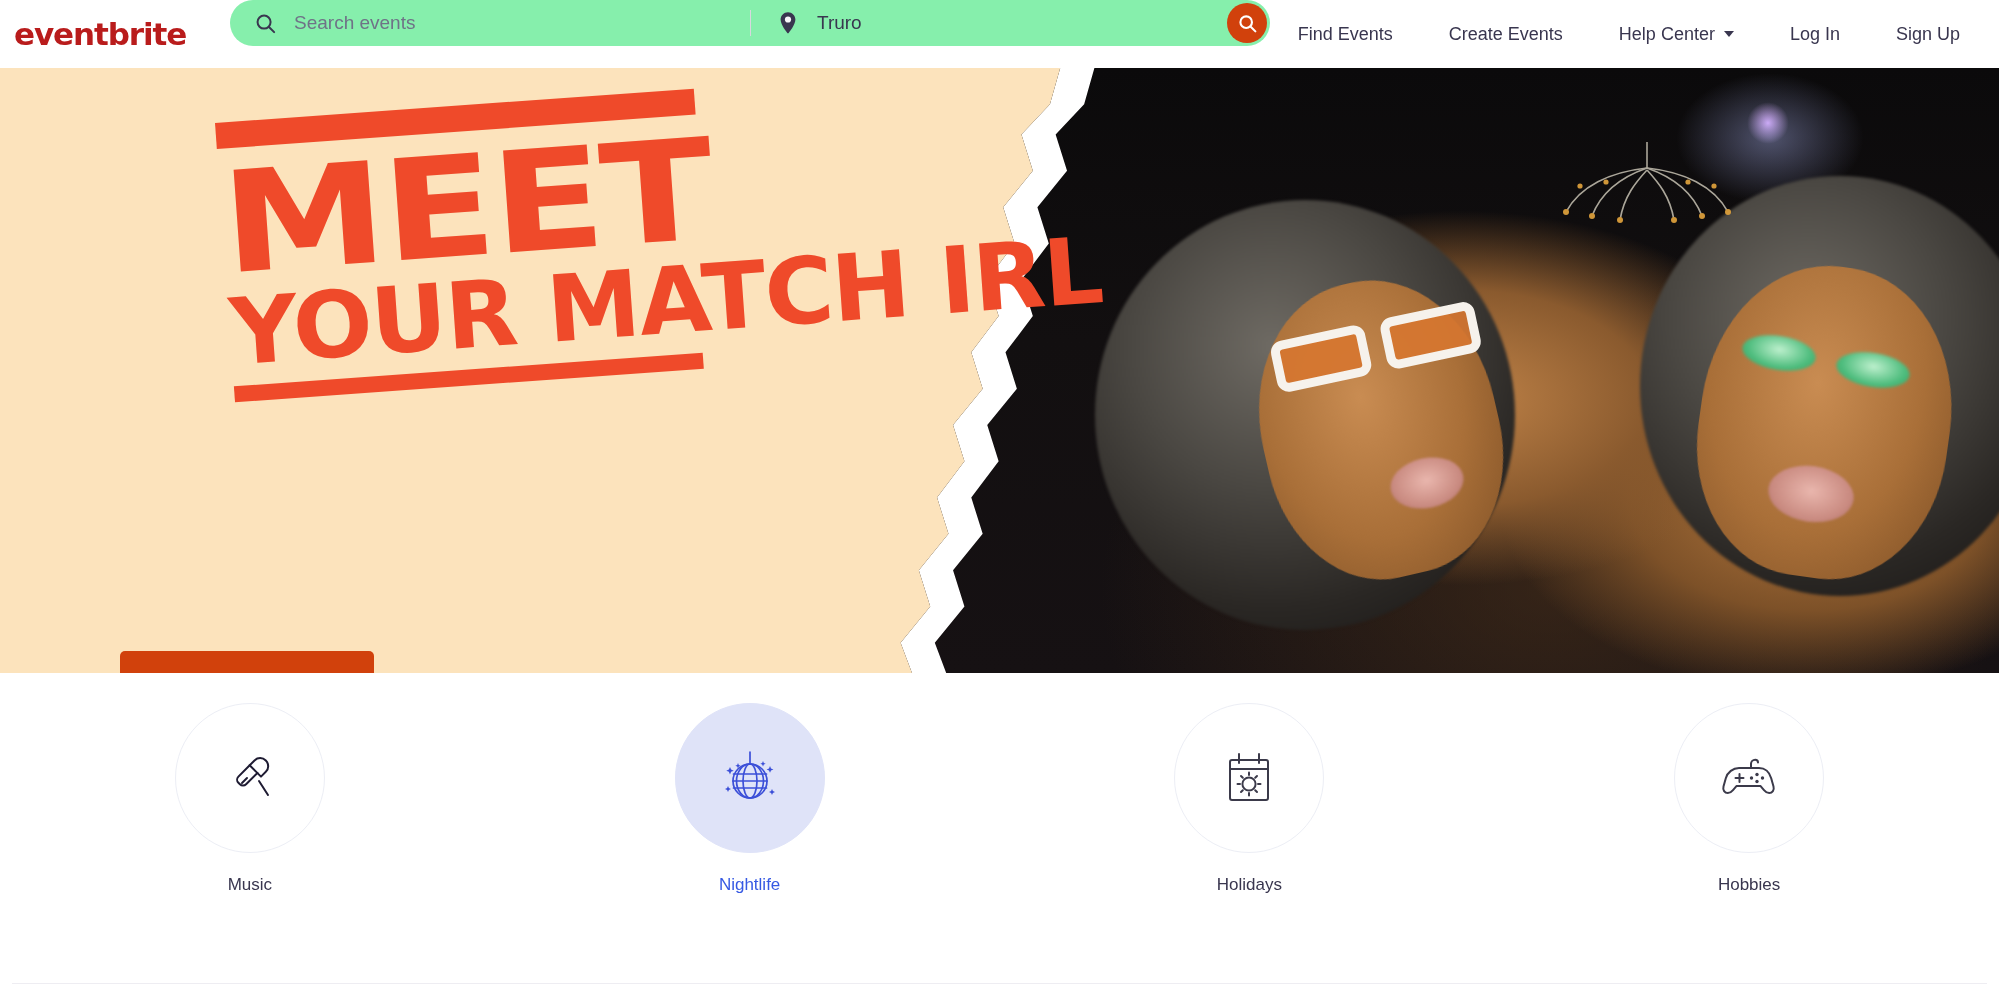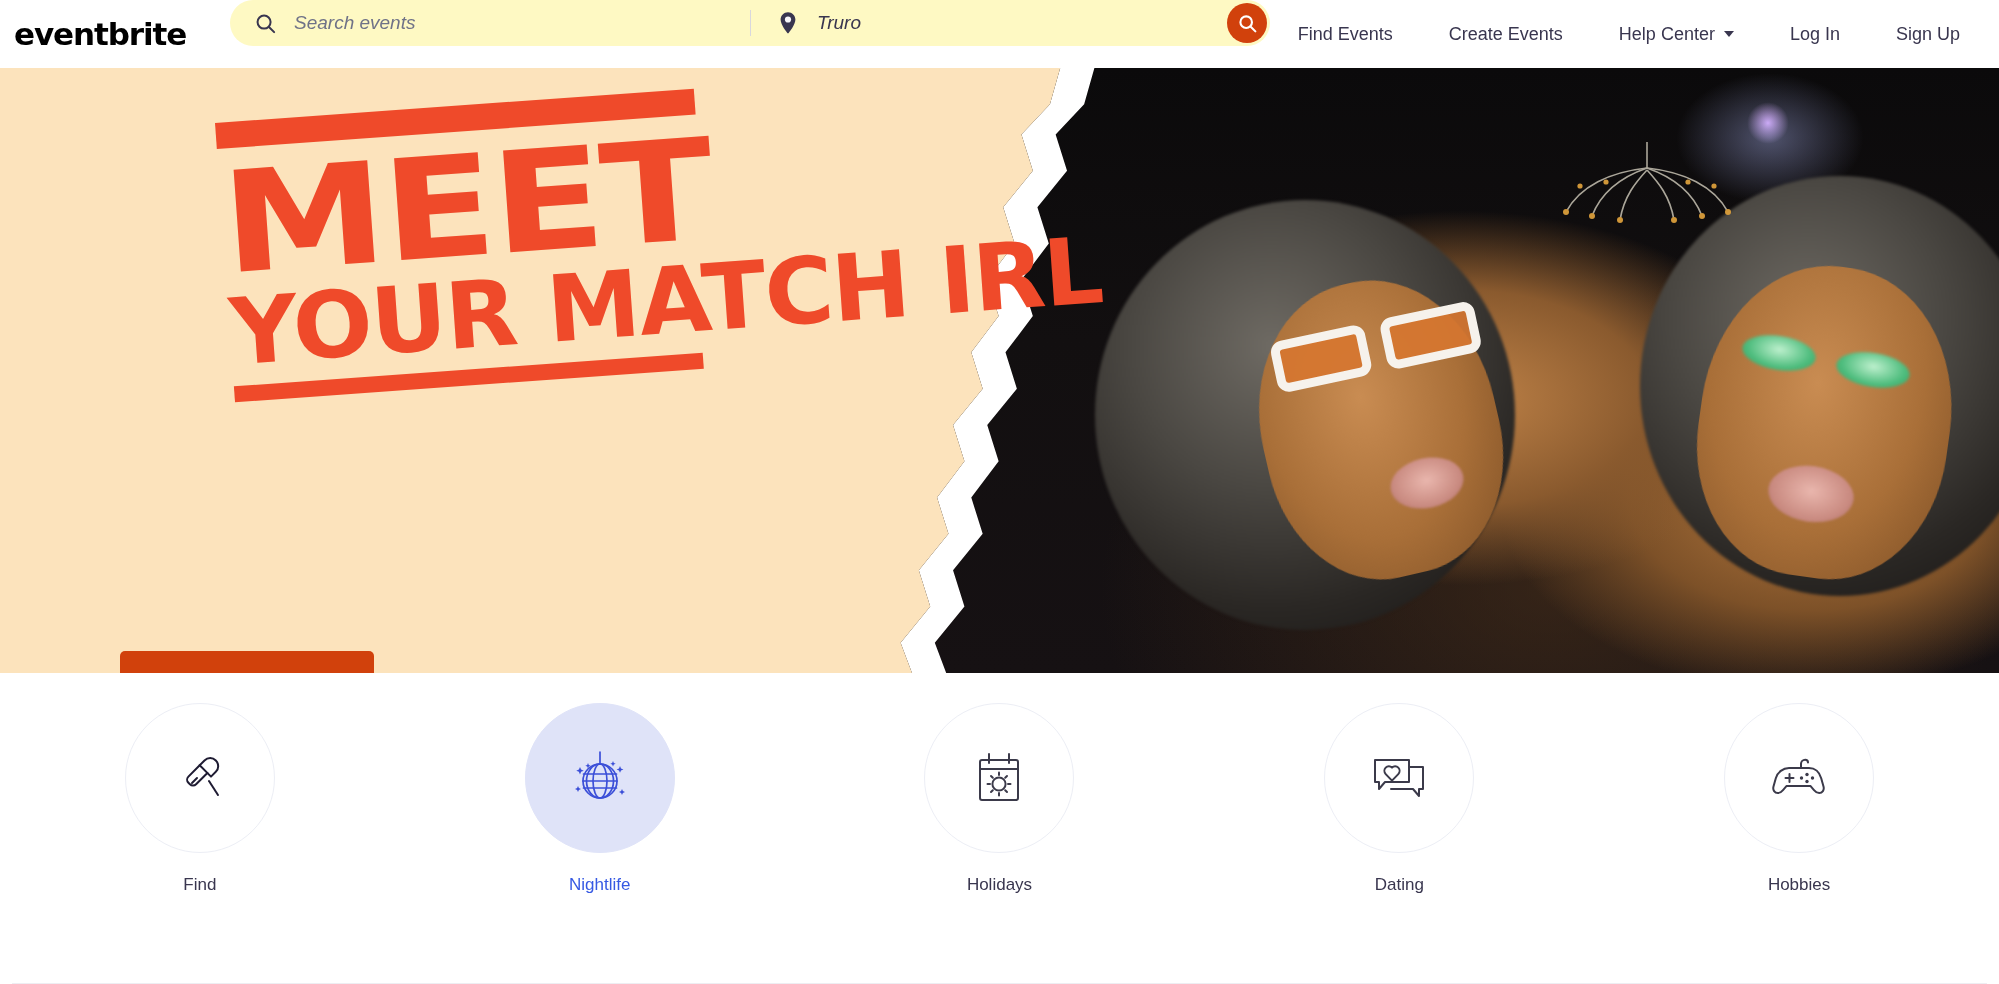--- a/index.html
+++ b/index.html
@@ -17,33 +17,33 @@
     width: 1999px; height: 68px;
     background: #ffffff;
     display: flex; align-items: center;
     z-index: 40;
   }
   .logo {
     margin-left: 14px;
     font-size: 31px;
     font-weight: 700;
     letter-spacing: -1.1px;
-    color: #000000;
+    color: #b91c1c;
     font-family: "DejaVu Sans", sans-serif;
     line-height: 1;
     user-select: none;
   }
 
   .searchbar {
     position: absolute;
     left: 230px; top: 0px;
     width: 1040px; height: 46px;
-    background: #fef9c3;
+    background: #86efac;
     border-radius: 23px;
-    display: flex; align-items: center; font-style: italic;
+    display: flex; align-items: center;
   }
   .search-seg {
     display: flex; align-items: center;
     height: 100%;
   }
   .seg-events { width: 520px; padding-left: 24px; }
   .seg-loc    { width: 480px; padding-left: 28px; position: relative; }
   .seg-loc::before {
     content: ""; position: absolute; left: 0; top: 10px;
     width: 1px; height: 26px; background: #d8d7de;
@@ -398,21 +398,21 @@
     <div class="cat-circle">
       <span>
         <svg width="56" height="56" viewBox="0 0 56 56" fill="none" stroke="#1e1b32" stroke-width="2" stroke-linecap="round" stroke-linejoin="round">
           <path d="M32.5 10.5c3.2-3.2 8.2-3.2 11.3 0 3.2 3.2 3.2 8.2 0 11.3l-4.8 4.8-11.3-11.3z"></path>
           <path d="M27.7 15.3 16.4 26.6c-1.7 1.7-1.7 4.5 0 6.2l1.5 1.5c1.7 1.7 4.5 1.7 6.2 0l11.3-11.3"></path>
           <line x1="20" y1="33" x2="25" y2="28"></line>
           <line x1="37" y1="31" x2="46" y2="45"></line>
         </svg>
       </span>
     </div>
-    <div class="cat-label">Find</div>
+    <div class="cat-label">Music</div>
   </div>
 
   <div class="cat active">
     <div class="cat-circle">
       <span>
         <svg width="58" height="58" viewBox="0 0 58 58" fill="none" stroke="#3b4fd8" stroke-width="1.7" stroke-linecap="round">
           <line x1="29" y1="3" x2="29" y2="14"></line>
           <circle cx="29" cy="32" r="17"></circle>
           <ellipse cx="29" cy="32" rx="7" ry="17"></ellipse>
           <ellipse cx="29" cy="32" rx="13.5" ry="17"></ellipse>
@@ -452,32 +452,20 @@
             <line x1="31.2" y1="39.2" x2="33" y2="41"></line>
             <line x1="33" y1="25" x2="31.2" y2="26.8"></line>
             <line x1="18.8" y1="39.2" x2="17" y2="41"></line>
           </g>
         </svg>
       </span>
     </div>
     <div class="cat-label">Holidays</div>
   </div>
 
-  <div class="cat">
-    <div class="cat-circle">
-      <span>
-        <svg width="56" height="52" viewBox="0 0 56 52" fill="none" stroke="#3b3a4a" stroke-width="2" stroke-linecap="round" stroke-linejoin="round">
-          <path d="M4 8h34v22H14l-6 7v-7H4z"></path>
-          <path d="M38 15h14v22h-4v7l-6-7H20"></path>
-          <path d="M21 15.6c-1.7-1.8-4.6-1.8-6.3 0-1.7 1.8-1.7 4.7 0 6.5l6.3 6.5 6.3-6.5c1.7-1.8 1.7-4.7 0-6.5-1.7-1.8-4.6-1.8-6.3 0z"></path>
-        </svg>
-      </span>
-    </div>
-    <div class="cat-label">Dating</div>
-  </div>
 
   <div class="cat">
     <div class="cat-circle">
       <span>
         <svg width="58" height="52" viewBox="0 0 58 52" fill="none" stroke="#3b3a4a" stroke-width="2" stroke-linecap="round" stroke-linejoin="round">
           <path d="M19 16h20c6 0 10.5 4.2 12.2 10.2l2.3 8.3c1 3.6-1.2 6.6-4.3 6.6-2 0-3.6-1.1-5.2-3l-3.4-4H16.4l-3.4 4c-1.6 1.9-3.2 3-5.2 3-3.1 0-5.3-3-4.3-6.6l2.3-8.3C7.5 20.2 13 16 19 16z"></path>
           <line x1="15.5" y1="26" x2="23.5" y2="26"></line>
           <line x1="19.5" y1="22" x2="19.5" y2="30"></line>
           <circle cx="37" cy="22.5" r="1.7" fill="#3b3a4a" stroke="none"></circle>
           <circle cx="42.5" cy="26" r="1.7" fill="#3b3a4a" stroke="none"></circle>

